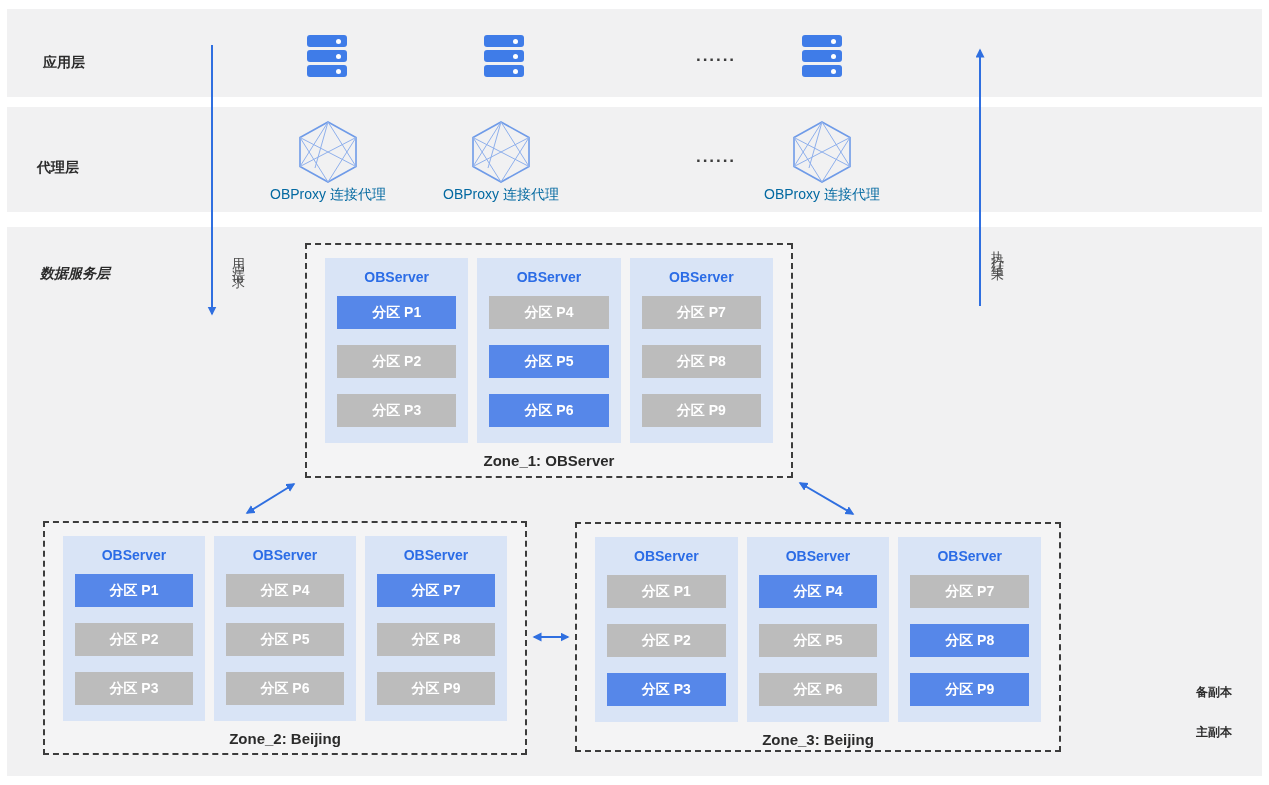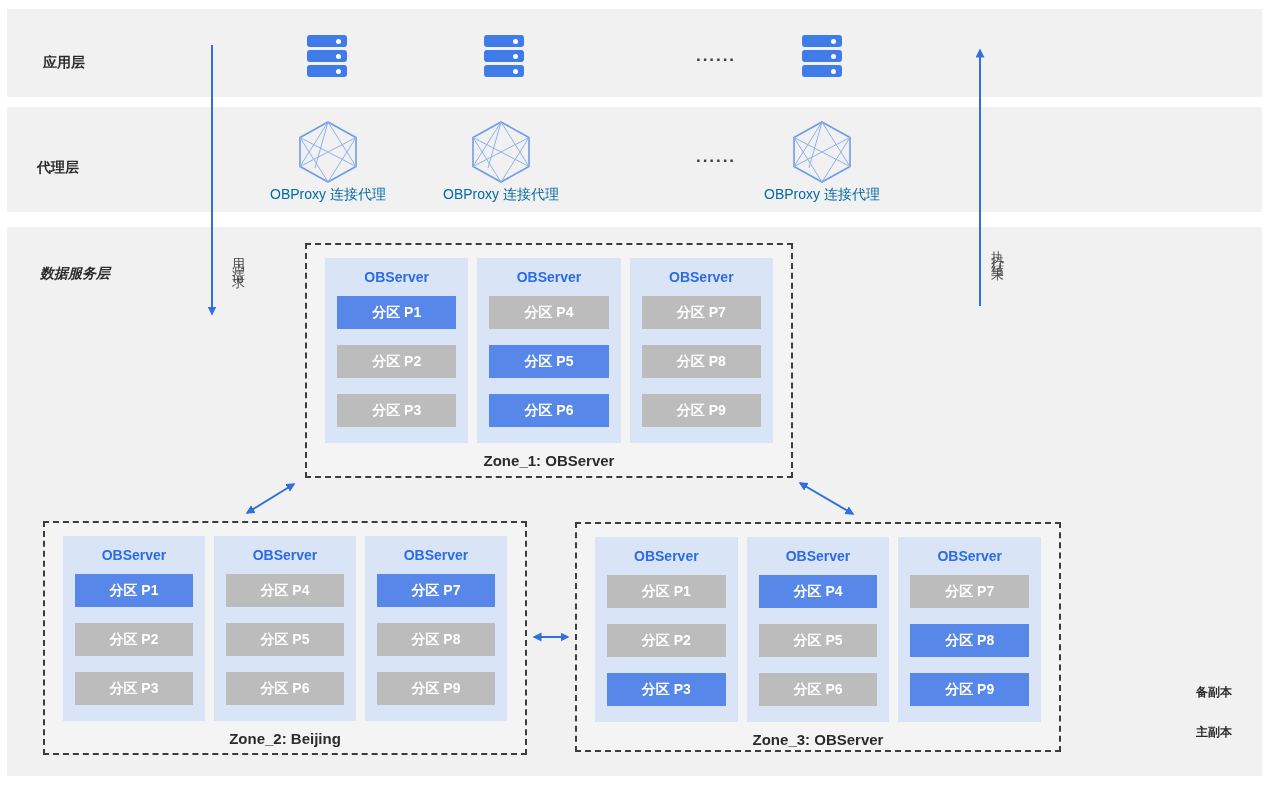--- a/index.html
+++ b/index.html
@@ -173,21 +173,21 @@
         <div class="part backup">分区 P5</div>
         <div class="part backup">分区 P6</div>
       </div>
       <div class="observer-card">
         <div class="observer-title">OBServer</div>
         <div class="part backup">分区 P7</div>
         <div class="part primary">分区 P8</div>
         <div class="part primary">分区 P9</div>
       </div>
     </div>
-    <div class="zone-label">Zone_3: OBServer</div>
+    <div class="zone-label">Zone_3: Beijing</div>
   </div>
 
   <div class="legend-swatch ls-backup backup"></div>
   <div class="legend-label ll-backup">备副本</div>
   <div class="legend-swatch ls-primary primary"></div>
   <div class="legend-label ll-primary">主副本</div>
 
   <svg class="arrows" width="1269" height="785" viewBox="0 0 1269 785">
     <defs>
       <marker id="ah" markerWidth="10" markerHeight="10" refX="7.5" refY="4.5" orient="auto-start-reverse" markerUnits="userSpaceOnUse">

